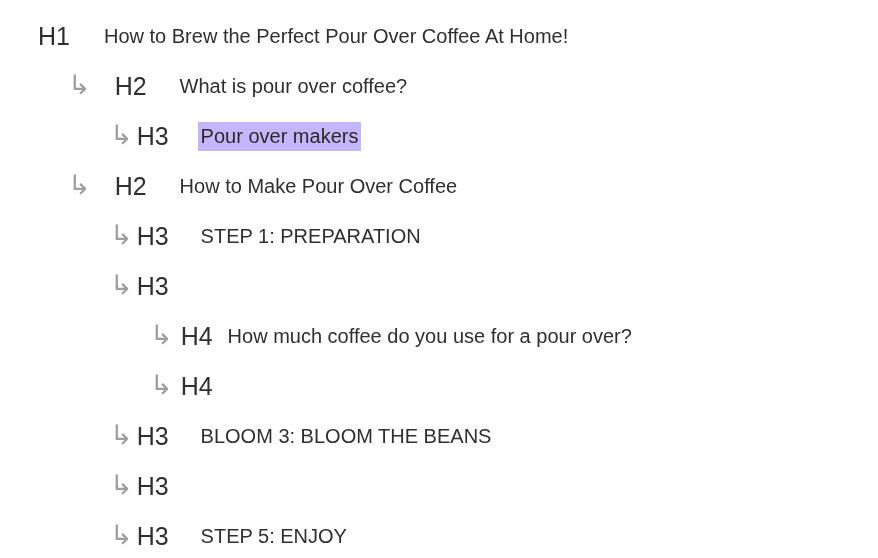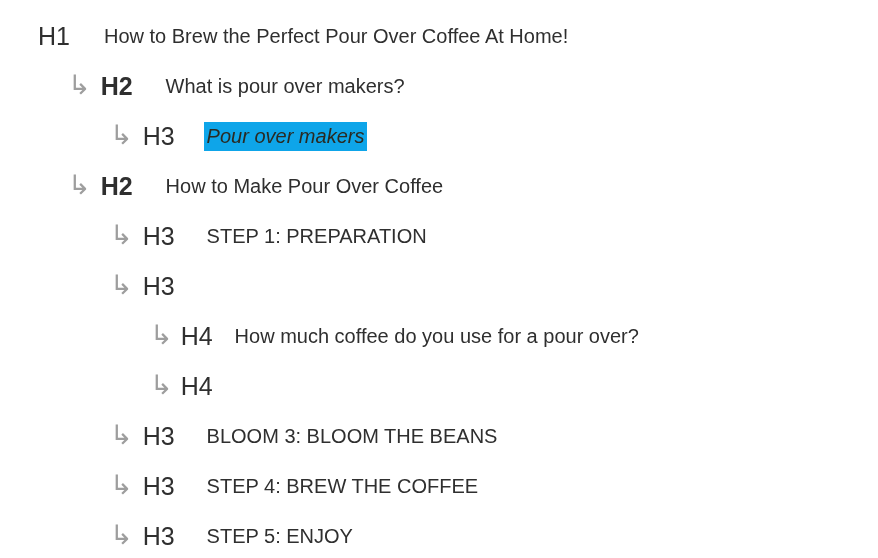--- a/index.html
+++ b/index.html
@@ -50,53 +50,52 @@
 
   .title {
     display: inline-block;
     color: #2f2f2f;
     font-size: 20px;
     line-height: 1;
     padding: 4px 3px 5px 3px;
   }
 
   .title.hl {
-    background: #0ea5e9;
+    background: #c4b5fd;
     color: #2a2a22;
-    font-style: italic;
   }
 
   
   .lvl1 .tag { margin-left: 38px; }
   .lvl1 .title { margin-left: 31px; }
 
   .lvl2 .arrow { margin-left: 68px; }
-  .lvl2 .tag { margin-left: 10px; font-weight: bold; }
+  .lvl2 .tag { margin-left: 24px; }
   .lvl2 .title { margin-left: 30px; }
 
   .lvl3 .arrow { margin-left: 110px; }
-  .lvl3 .tag { margin-left: 10px; }
+  .lvl3 .tag { margin-left: 4px; }
   .lvl3 .title { margin-left: 29px; }
 
   .lvl4 .arrow { margin-left: 150px; }
   .lvl4 .tag { margin-left: 8px; }
-  .lvl4 .title { margin-left: 19px; }
+  .lvl4 .title { margin-left: 12px; }
 </style>
 </head>
 <body>
 
 <div id="outline">
     <div class="row lvl1" style="top: 11px;">
       <span class="tag">H1</span>
       <span class="title">How to Brew the Perfect Pour Over Coffee At Home!</span>
     </div>
     <div class="row lvl2" style="top: 61px;">
       <span class="arrow">↳</span>
       <span class="tag">H2</span>
-      <span class="title">What is pour over makers?</span>
+      <span class="title">What is pour over coffee?</span>
     </div>
     <div class="row lvl3" style="top: 111px;">
       <span class="arrow">↳</span>
       <span class="tag">H3</span>
       <span class="title hl">Pour over makers</span>
     </div>
     <div class="row lvl2" style="top: 161px;">
       <span class="arrow">↳</span>
       <span class="tag">H2</span>
       <span class="title">How to Make Pour Over Coffee</span>
@@ -120,20 +119,19 @@
       <span class="tag">H4</span>
     </div>
     <div class="row lvl3" style="top: 411px;">
       <span class="arrow">↳</span>
       <span class="tag">H3</span>
       <span class="title">BLOOM 3: BLOOM THE BEANS</span>
     </div>
     <div class="row lvl3" style="top: 461px;">
       <span class="arrow">↳</span>
       <span class="tag">H3</span>
-      <span class="title">STEP 4: BREW THE COFFEE</span>
     </div>
     <div class="row lvl3" style="top: 511px;">
       <span class="arrow">↳</span>
       <span class="tag">H3</span>
       <span class="title">STEP 5: ENJOY</span>
     </div>
   </div>
 
 </body></html>

